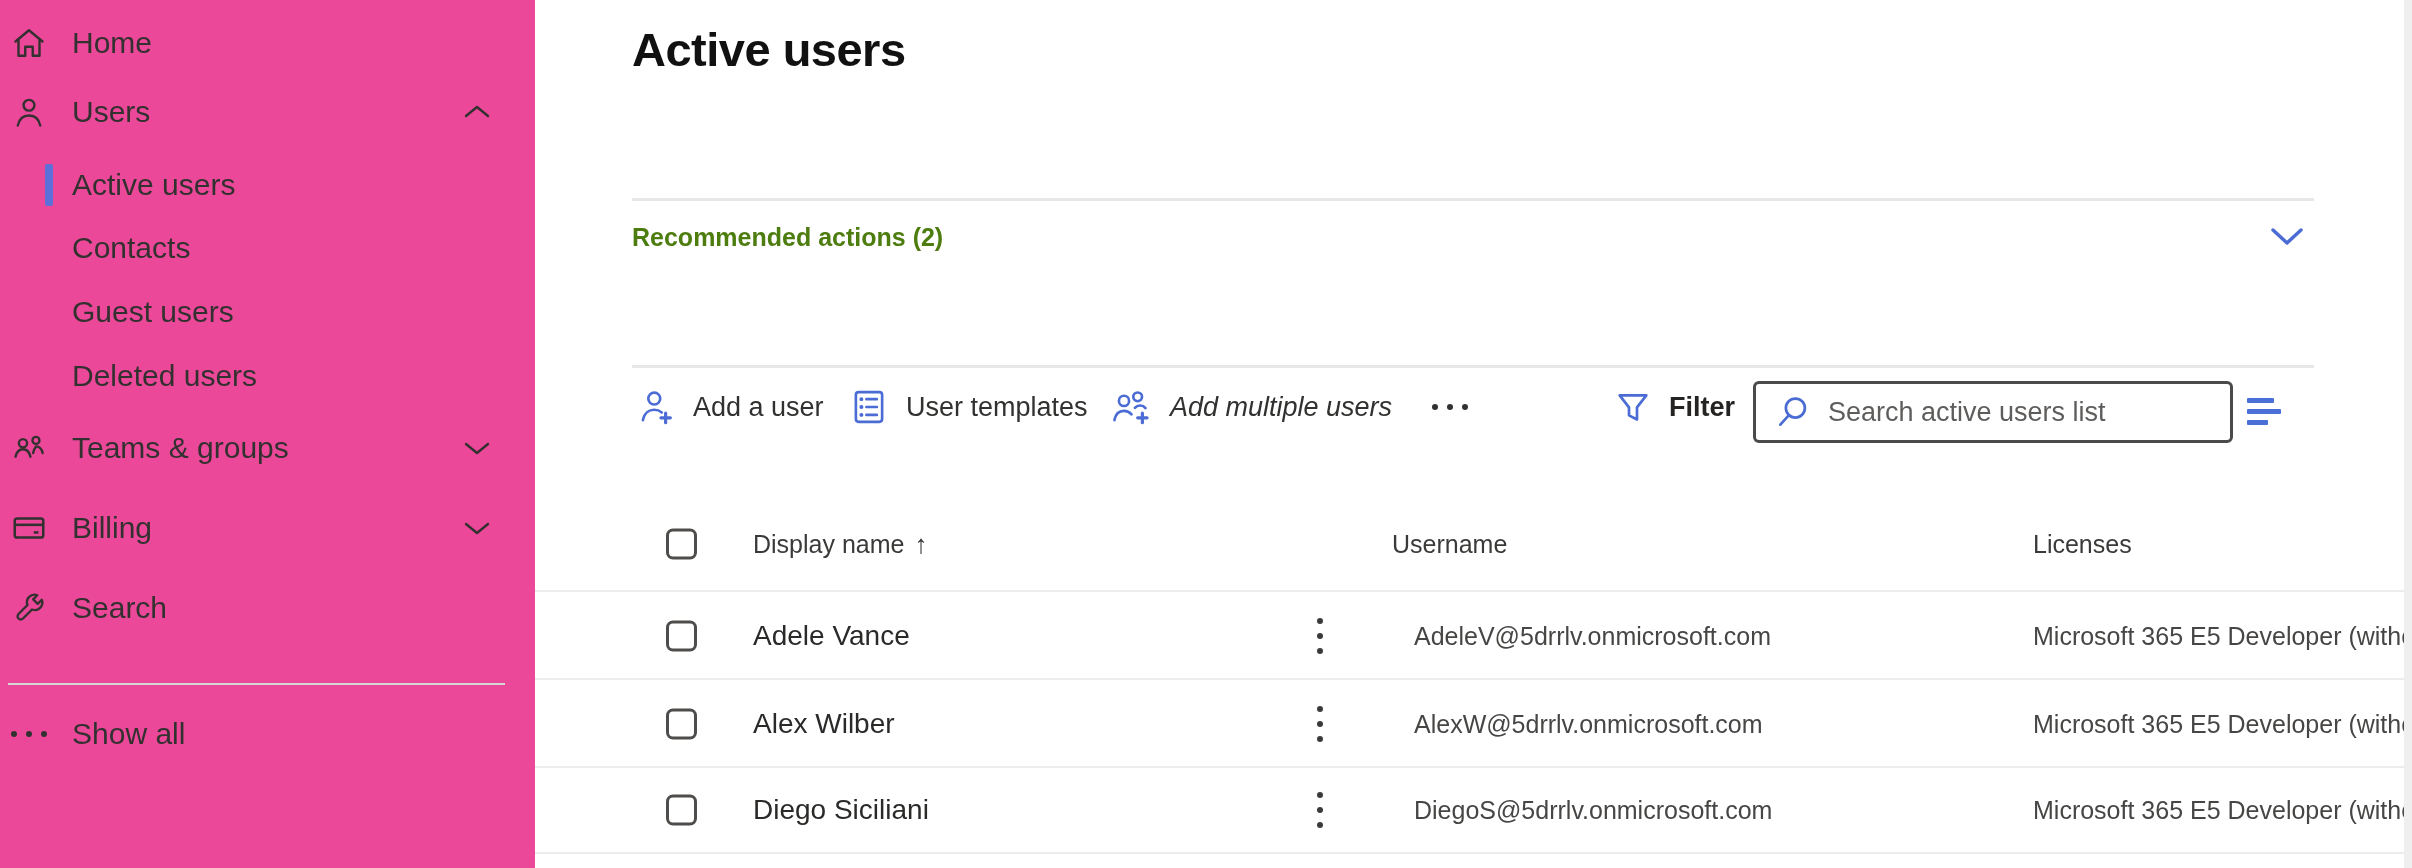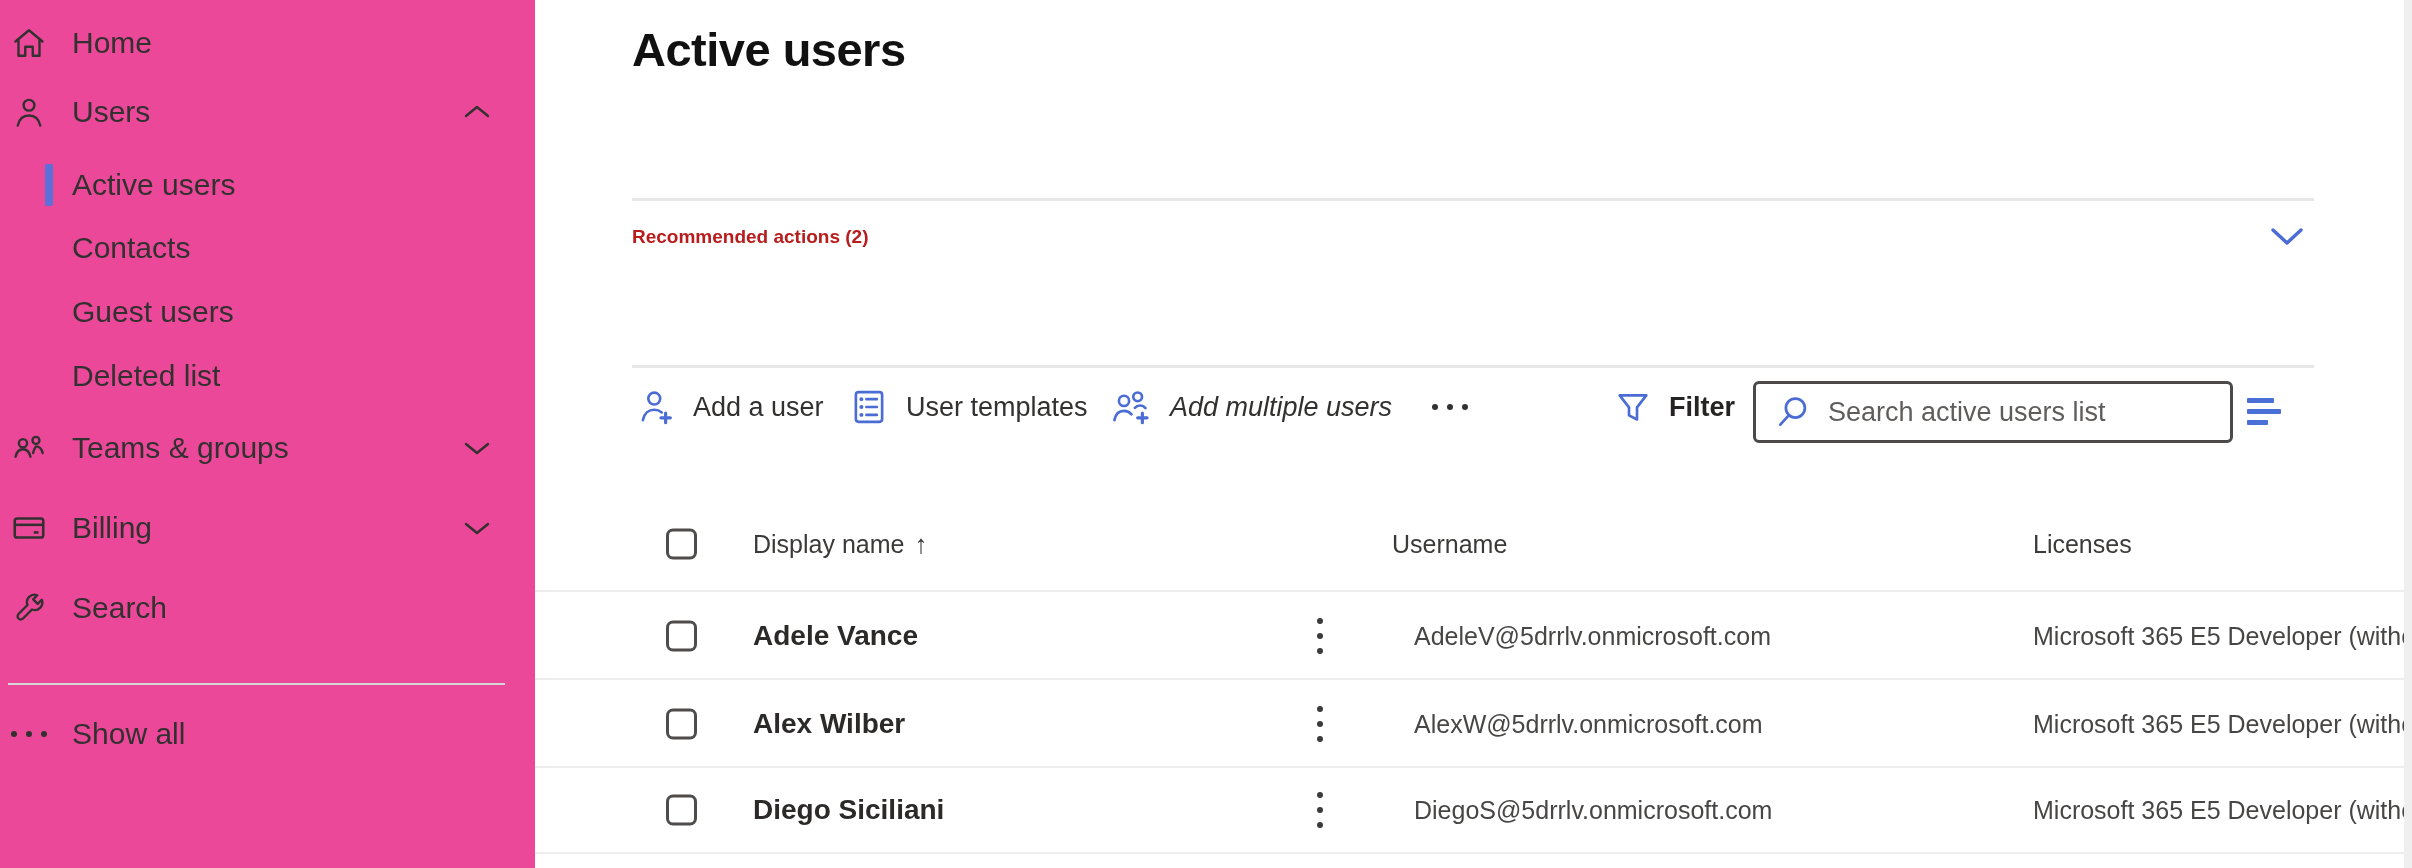--- a/index.html
+++ b/index.html
@@ -52,21 +52,21 @@
     position: absolute; left: 97px; top: 22px;
     font-size: 47px; font-weight: 700; color: #111111; letter-spacing: -0.5px;
   }
   .h-divider { position: absolute; left: 97px; width: 1682px; height: 3px; background: #e7e7e7; }
   #divider-title { top: 198px; }
   #divider-toolbar { top: 365px; }
 
   #recommended-row { position: absolute; left: 0; top: 205px; width: 1877px; height: 64px; }
   #recommended-label {
     position: absolute; left: 97px; top: 50%; transform: translateY(-50%);
-    font-size: 19px; font-weight: 700; color: #b91c1c;
+    font-size: 25px; font-weight: 700; color: #4d7c0f;
   }
   #recommended-chevron {
     position: absolute; left: 1728px; top: 50%; transform: translateY(-50%);
     width: 48px; height: 40px; display: flex; align-items: center; justify-content: center;
     color: #4a6cd4; cursor: pointer;
   }
 
   
   #toolbar { position: absolute; left: 0; top: 372px; width: 1702px; height: 70px; }
   .tb-btn {
@@ -108,21 +108,21 @@
   .th { position: absolute; top: 50%; transform: translateY(-50%); font-size: 25px; color: #3b3a39; white-space: nowrap; }
   #th-display-name { left: 218px; }
   #th-username { left: 857px; }
   #th-licenses { left: 1498px; }
   .sort-arrow { font-size: 26px; color: #3b3a39; margin-left: 10px; }
 
   .t-row { position: absolute; left: 0; width: 1869px; height: 86px; border-bottom: 2px solid #ededed; background: #fff; }
   #row-0 { top: 96px; } #row-1 { top: 184px; } #row-2 { top: 270px; }
   .cell-name {
     position: absolute; left: 218px; top: 50%; transform: translateY(-50%);
-    font-size: 28px; font-weight: 700; color: #2b2a29; white-space: nowrap; cursor: pointer;
+    font-size: 28px; font-weight: 400; color: #2b2a29; white-space: nowrap; cursor: pointer;
   }
   .cell-user, .cell-lic {
     position: absolute; top: 50%; transform: translateY(-50%);
     font-size: 25px; color: #474645; white-space: nowrap;
   }
   .cell-user { left: 879px; }
   .cell-lic { left: 1498px; width: 371px; overflow: hidden; }
   .dots-v {
     position: absolute; left: 763px; top: 50%; transform: translateY(-50%);
     width: 44px; height: 56px; display: flex; flex-direction: column;
@@ -176,21 +176,21 @@
 
     <div class="nav-item" style="top:216px">
       <span class="nav-label">Contacts</span>
     </div>
 
     <div class="nav-item" style="top:280px">
       <span class="nav-label">Guest users</span>
     </div>
 
     <div class="nav-item" style="top:344px">
-      <span class="nav-label">Deleted list</span>
+      <span class="nav-label">Deleted users</span>
     </div>
 
     <div class="nav-item" style="top:416px">
       <span class="nav-icon">
         <svg width="38" height="38" viewBox="0 0 24 24" fill="none" stroke="currentColor" stroke-width="1.5">
           <circle cx="8.2" cy="9" r="2.6"></circle>
           <circle cx="16.4" cy="7.2" r="2.2"></circle>
           <path d="M3.5 17.5 C4.2 14.4 6 12.8 8.2 12.8 C10.4 12.8 12.2 14.4 12.9 17.5" stroke-linecap="round"></path>
           <path d="M14.6 15.2 C15.2 12.4 16.4 11 16.4 11 C18.4 11 20 12.4 20.6 15.2" stroke-linecap="round"></path>
         </svg>

